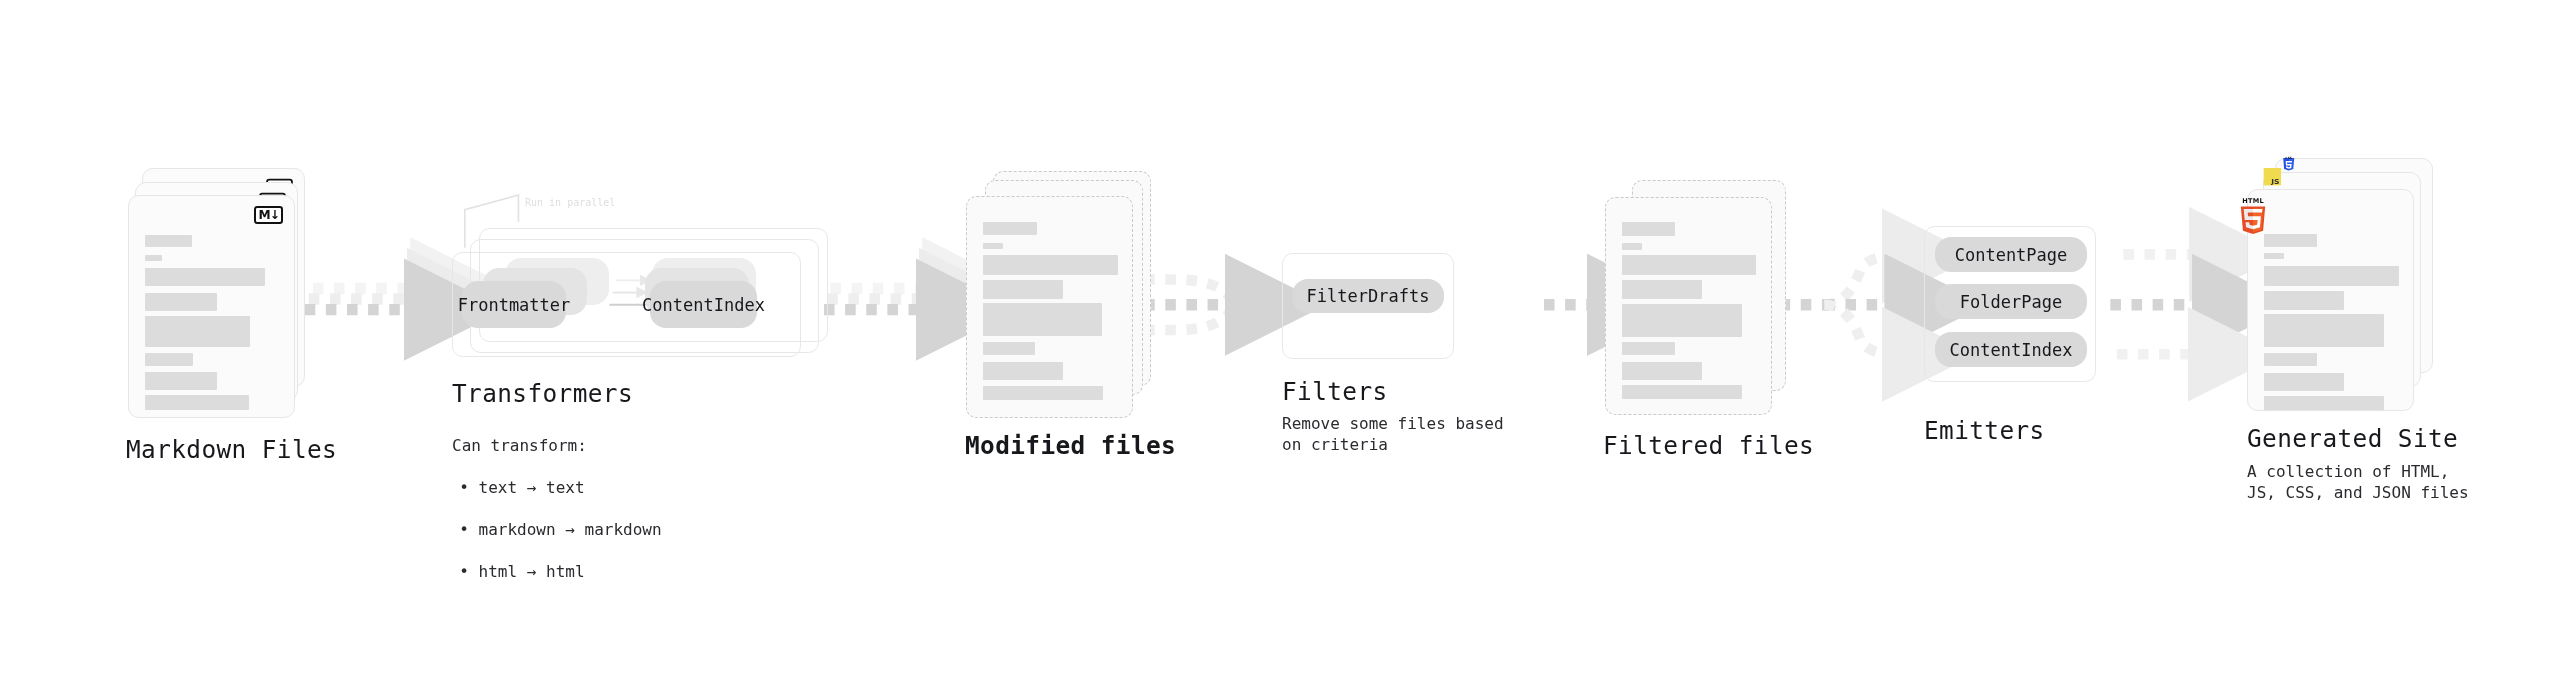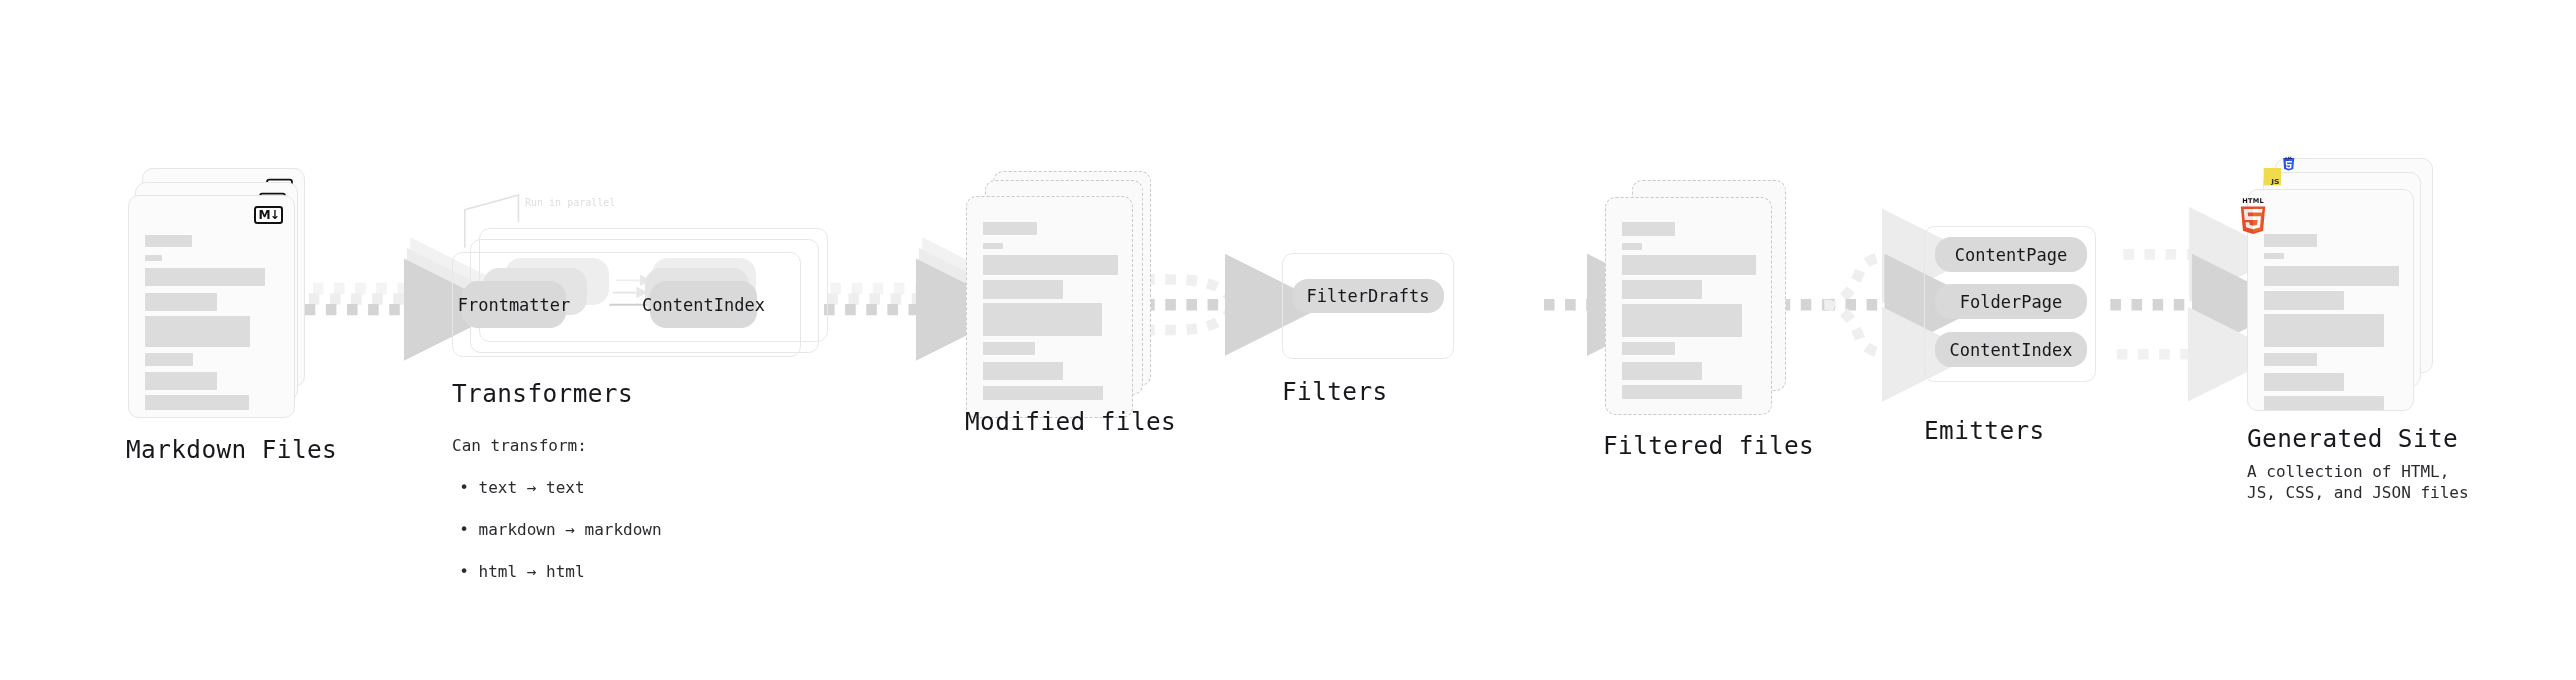--- a/index.html
+++ b/index.html
@@ -250,29 +250,31 @@
       <div class="skel" style="left:16.3px;top:25px;width:54px;height:13px;"></div>
       <div class="skel" style="left:16.3px;top:46px;width:19.5px;height:5.7px;"></div>
       <div class="skel" style="left:16.3px;top:58px;width:135px;height:19.5px;"></div>
       <div class="skel" style="left:16.3px;top:83px;width:80px;height:18.7px;"></div>
       <div class="skel" style="left:16.3px;top:106px;width:119px;height:33px;"></div>
       <div class="skel" style="left:16.3px;top:145px;width:52px;height:13px;"></div>
       <div class="skel" style="left:16.3px;top:165px;width:80px;height:18px;"></div>
       <div class="skel" style="left:16.3px;top:189px;width:120px;height:14px;"></div>
     </div>
   </div>
-  <div class="stage-label" style="left:965px;top:407px;">Modified files</div>
+  <div class="stage-label" style="left:965px;top:431px;font-weight:bold;">Modified files</div>
 
   <div>
     <div class="pbox" style="left:1282px;top:253px;width:172px;height:106px;"></div>
     <div class="chip" style="left:1292px;top:279px;width:152px;height:34px;">
       <span>FilterDrafts</span>
     </div>
   </div>
   <div class="stage-label" style="left:1282px;top:377px;">Filters</div>
+  <div class="stage-desc" style="left:1282px;top:413px;">Remove some files based
+on criteria</div>
 
   <div class="cardstack">
     <div class="card dashed" style="left:1632px;top:180px;width:154px;height:211px;"></div>
     <div class="card dashed" style="left:1605px;top:197px;width:167px;height:218px;">
       <div class="skel" style="left:16.3px;top:24.4px;width:53px;height:14px;"></div>
       <div class="skel" style="left:16.3px;top:45px;width:19.5px;height:6.5px;"></div>
       <div class="skel" style="left:16.3px;top:57px;width:134px;height:19.5px;"></div>
       <div class="skel" style="left:16.3px;top:82px;width:80px;height:18.7px;"></div>
       <div class="skel" style="left:16.3px;top:106px;width:120px;height:32.5px;"></div>
       <div class="skel" style="left:16.3px;top:144px;width:53px;height:13px;"></div>

